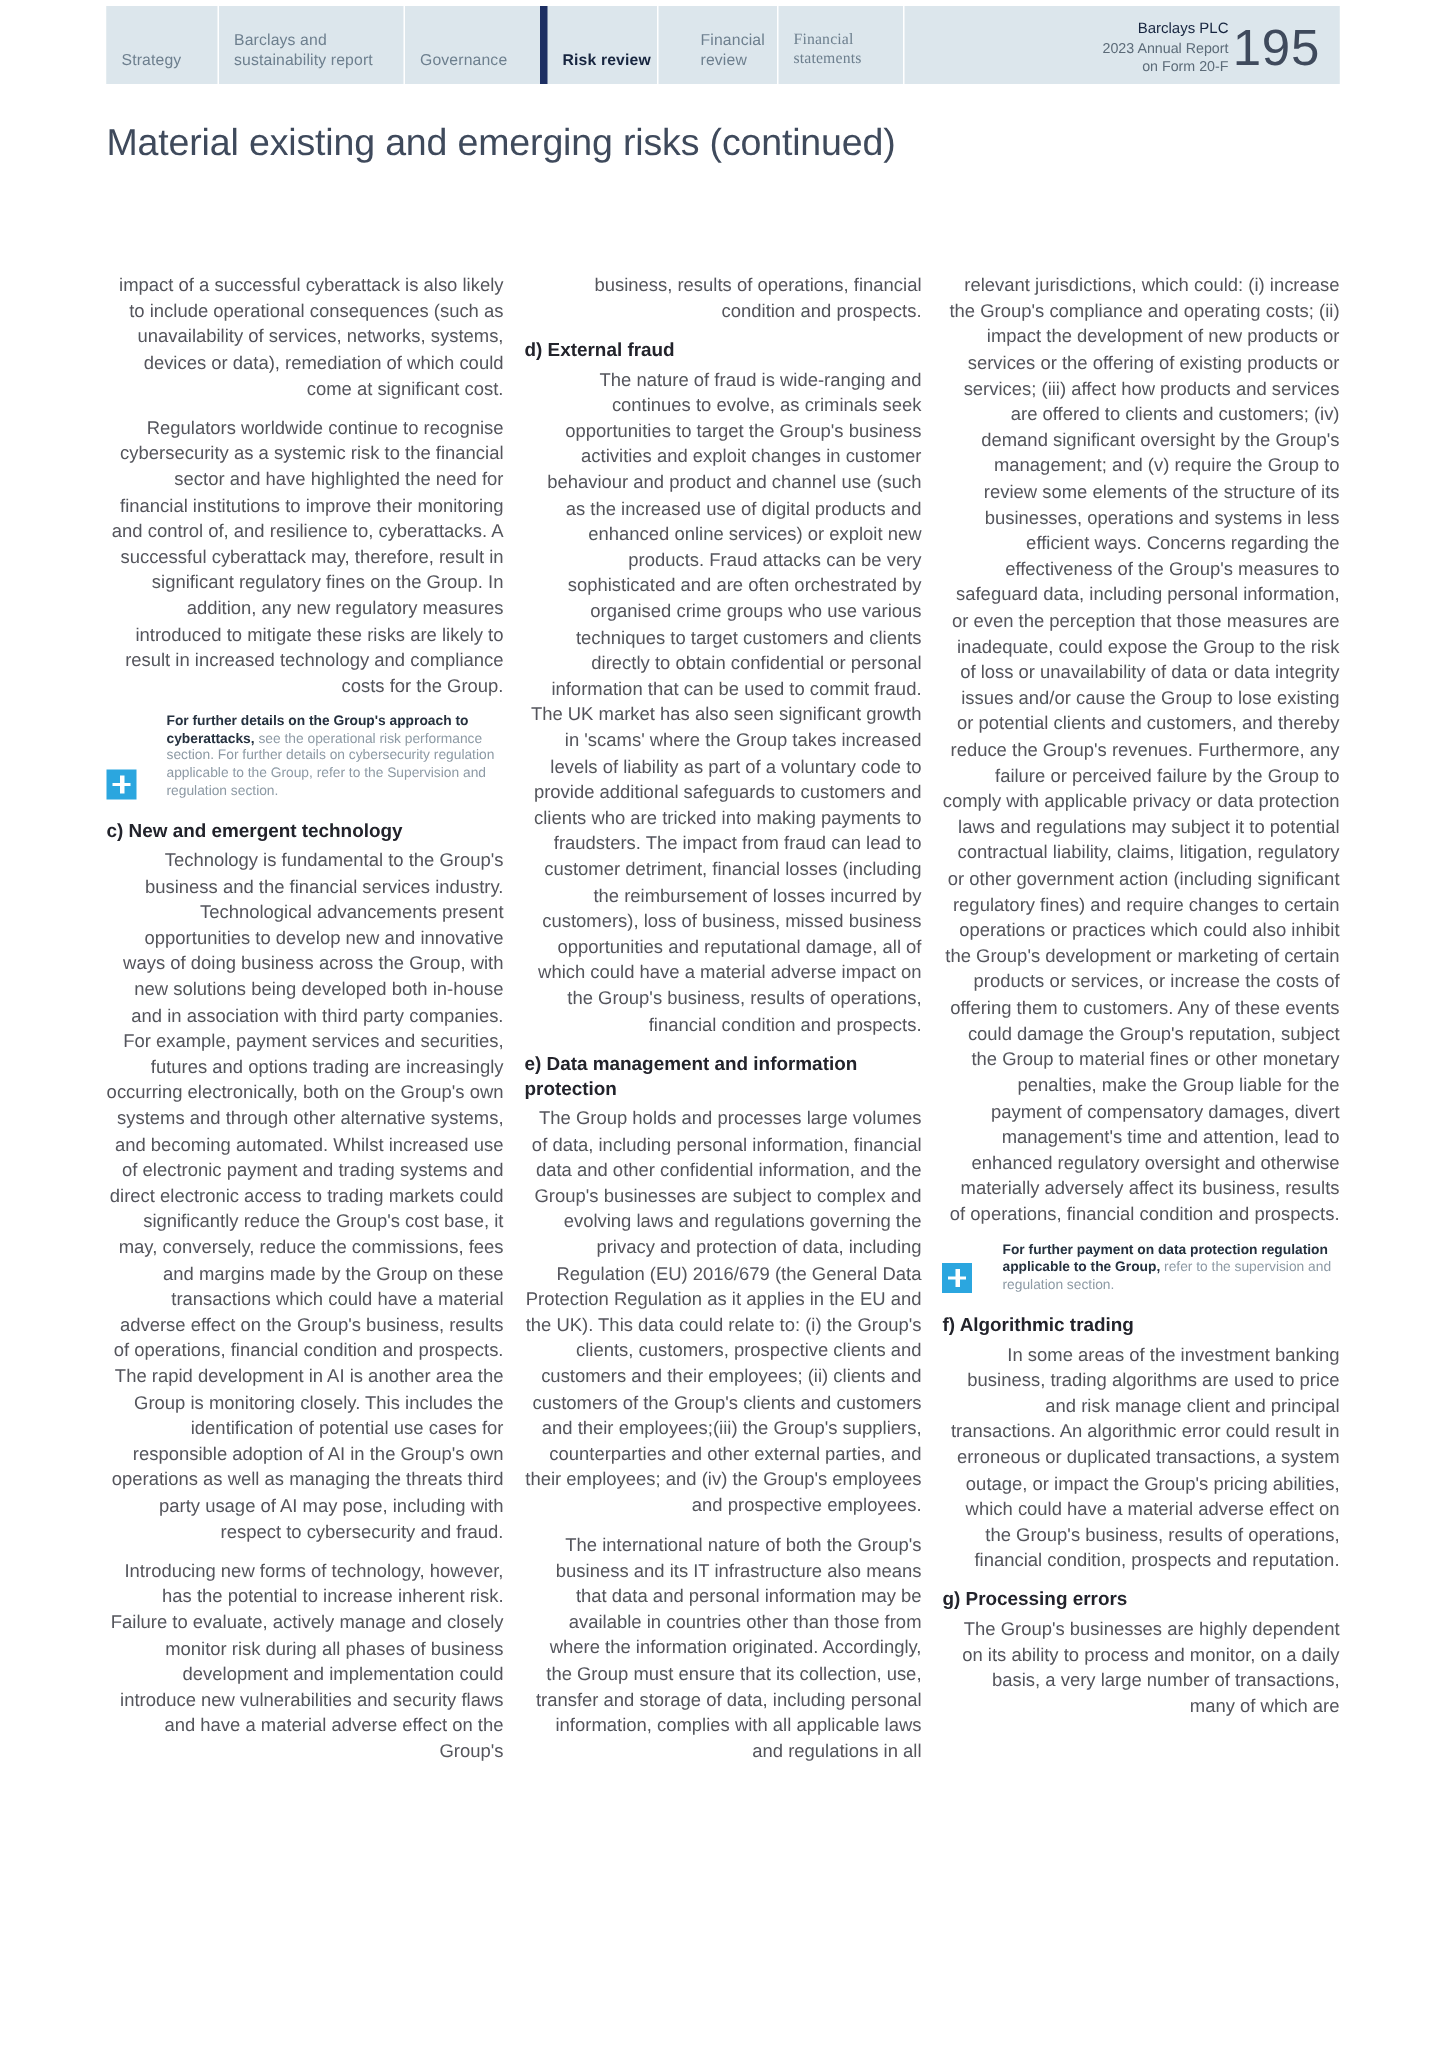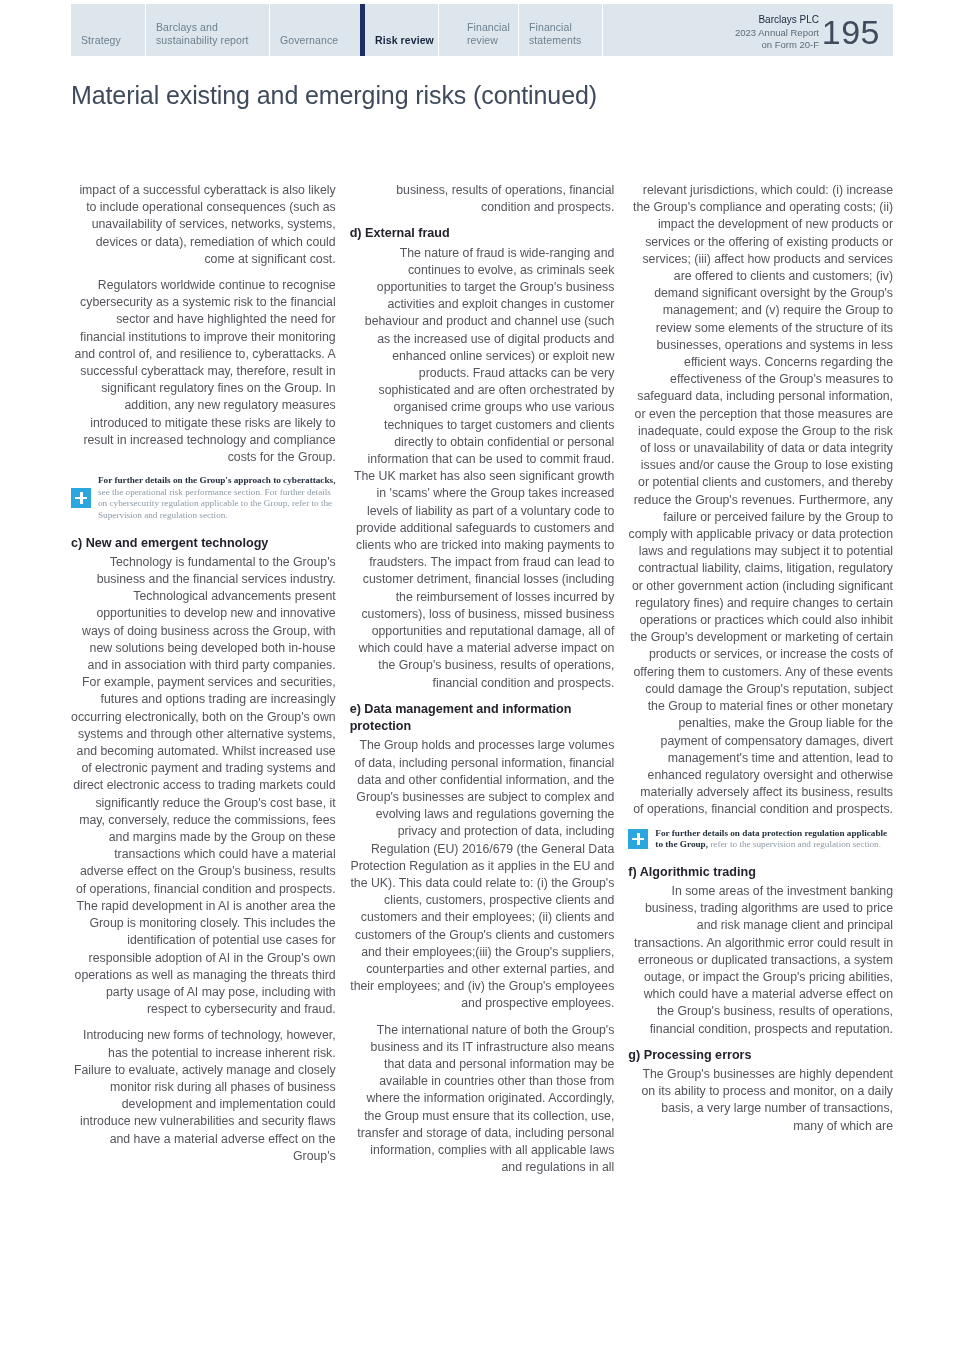--- a/index.html
+++ b/index.html
@@ -47,21 +47,21 @@
     border-left: 5px solid #1d2f63;
     margin-left: 13px;
   }
   .nav-tab .tab-text { display: block; width: 100%; }
 
   #tab-strategy   { width: 74px; }
   #tab-climate    { width: 124px; }
   #tab-governance { width: 78px; align-items: flex-end; }
   #tab-risk       { width: 78px; }
   #tab-finreview  { width: 80px; padding-left: 28px; }
-  #tab-finstate   { width: 84px; }
+  #tab-finstate   { width: 84px; font-family: Liberation Serif, serif; }
   #tab-spacer     { flex: 1; border-left: 1px solid #ffffff; background: #dce6ec; }
 
   #header-meta {
     position: absolute;
     right: 74px;
     top: 9px;
     text-align: right;
     font-size: 9.5px;
     line-height: 11.5px;
     color: #5c6b78;
@@ -120,24 +120,23 @@
     margin: 0 0 2px 0;
     font-size: 12.6px;
     line-height: 17.2px;
     font-weight: bold;
     color: #22232b;
   }
 
   
   .callout {
     display: flex;
-    align-items: center;
+    align-items: flex-end;
     margin: 5px 0 13px 0;
-    gap: 7px;
-    font-family: Liberation Serif, serif;
+    gap: 20px;
   }
   .callout-icon {
     flex: 0 0 auto;
     width: 20px;
     height: 20px;
     background: #2ba6df;
     position: relative;
   }
   .callout-icon::before,
   .callout-icon::after {
@@ -212,20 +211,20 @@
       <h3>d) External fraud</h3>
       <p>The nature of fraud is wide-ranging and continues to evolve, as criminals seek opportunities to target the Group's business activities and exploit changes in customer behaviour and product and channel use (such as the increased use of digital products and enhanced online services) or exploit new products. Fraud attacks can be very sophisticated and are often orchestrated by organised crime groups who use various techniques to target customers and clients directly to obtain confidential or personal information that can be used to commit fraud. The UK market has also seen significant growth in 'scams' where the Group takes increased levels of liability as part of a voluntary code to provide additional safeguards to customers and clients who are tricked into making payments to fraudsters. The impact from fraud can lead to customer detriment, financial losses (including the reimbursement of losses incurred by customers), loss of business, missed business opportunities and reputational damage, all of which could have a material adverse impact on the Group's business, results of operations, financial condition and prospects.</p>
       <h3>e) Data management and information protection</h3>
       <p>The Group holds and processes large volumes of data, including personal information, financial data and other confidential information, and the Group's businesses are subject to complex and evolving laws and regulations governing the privacy and protection of data, including Regulation (EU) 2016/679 (the General Data Protection Regulation as it applies in the EU and the UK). This data could relate to: (i) the Group's clients, customers,  prospective clients and customers and their employees; (ii) clients and customers of the Group's clients and customers and their employees;(iii) the Group's suppliers, counterparties and other external parties, and their employees; and (iv) the Group's employees and prospective employees.</p>
       <p>The international nature of both the Group's business and its IT infrastructure also means that data and personal information may be available in countries other than those from where the information originated. Accordingly, the Group must ensure that its collection, use, transfer and storage of data, including personal information, complies with all applicable laws and regulations in all</p>
     </div>
   <div class="column">
       <p>relevant jurisdictions, which could: (i) increase the Group's compliance and operating costs; (ii) impact the development of new products or services or the offering of existing products or services; (iii) affect how products and services are offered to clients and customers; (iv) demand significant oversight by the Group's management; and (v) require the Group to review some elements of the structure of its businesses, operations and systems in less efficient ways. Concerns regarding the effectiveness of the Group's measures to safeguard data, including personal information, or even the perception that those measures are inadequate, could expose the Group to the risk of loss or unavailability of data or data integrity issues and/or cause the Group to lose existing or potential clients and customers, and thereby reduce the Group's revenues. Furthermore, any failure or perceived failure by the Group to comply with applicable privacy or data protection laws and regulations may subject it to potential contractual liability, claims, litigation, regulatory or other government action (including significant regulatory fines) and require changes to certain operations or practices which could also inhibit the Group's development or marketing of certain products or services, or increase the costs of offering them to customers. Any of these events could damage the Group's reputation, subject the Group to material fines or other monetary penalties, make the Group liable for the payment of compensatory damages, divert management's time and attention, lead to enhanced regulatory oversight and otherwise materially adversely affect its business, results of operations, financial condition and prospects.</p>
       <div class="callout">
         <div class="callout-icon"></div>
-        <div class="callout-text"><b>For further details on data protection regulation applicable to the Group,</b><span> refer to the supervision and regulation section.</span></div>
+        <div class="callout-text"><b>For further payment on data protection regulation applicable to the Group,</b><span> refer to the supervision and regulation section.</span></div>
       </div>
       <h3>f) Algorithmic trading</h3>
       <p>In some areas of the investment banking business, trading algorithms are used to price and risk manage client and principal transactions. An algorithmic error could result in erroneous or duplicated transactions, a system outage, or impact the Group's pricing abilities, which could have a material adverse effect on the Group's business, results of operations, financial condition, prospects and reputation.</p>
       <h3>g) Processing errors</h3>
       <p>The Group's businesses are highly dependent on its ability to process and monitor, on a daily basis, a very large number of transactions, many of which are</p>
     </div>
 </div>
 
 </body></html>

